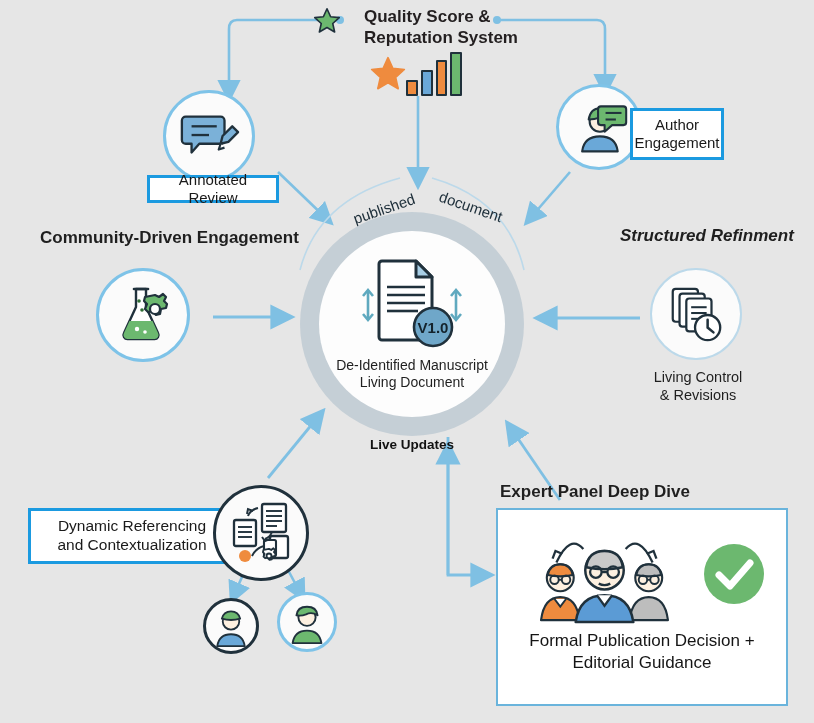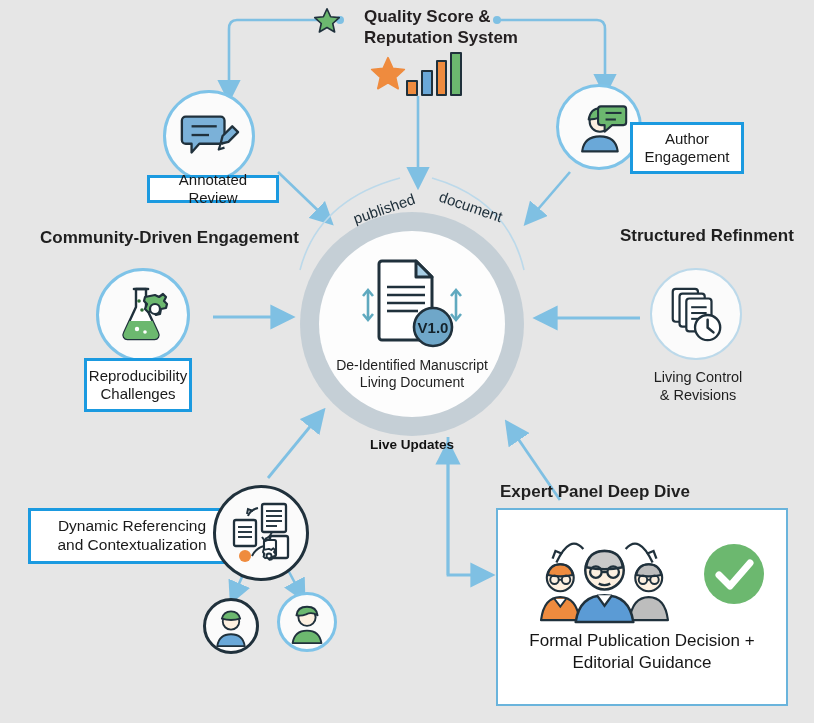--- a/index.html
+++ b/index.html
@@ -133,47 +133,43 @@
   <div class="abs iconcircle ring-blue" style="left:556px;top:84px;width:86px;height:86px;">
     <svg width="60" height="60" viewBox="0 0 64 64">
       <path d="M22 26 a11 11 0 1 1 22 0 a11 11 0 0 1 -22 0z" fill="#fdf0e0" stroke="#20313c" stroke-width="2.2"></path>
       <path d="M21 24 q2 -12 12 -12 q10 0 12 11 q-6 -3 -12 -1 q-6 2 -12 2z" fill="#6cb86f" stroke="#20313c" stroke-width="2.2" stroke-linejoin="round"></path>
       <path d="M14 58 q2 -16 19 -16 q17 0 19 16 z" fill="#6aa8d8" stroke="#20313c" stroke-width="2.2" stroke-linejoin="round"></path>
       <path d="M34 10 h24 a3 3 0 0 1 3 3 v14 a3 3 0 0 1 -3 3 H46 l-8 7 v-7 h-4 a3 3 0 0 1 -3 -3 V13 a3 3 0 0 1 3 -3z" fill="#6cb86f" stroke="#20313c" stroke-width="2.2" stroke-linejoin="round"></path>
       <line x1="39" y1="17" x2="56" y2="17" stroke="#20313c" stroke-width="2.2"></line>
       <line x1="39" y1="24" x2="50" y2="24" stroke="#20313c" stroke-width="2.2"></line>
     </svg>
   </div>
-  <div class="abs boxlabel" style="left:630px;top:122px;width:114px;height:52px;flex-direction:column;">
+  <div class="abs boxlabel" style="left:630px;top:108px;width:94px;height:52px;flex-direction:column;">
     <span>Author</span>
     <span>Engagement</span>
   </div>
 
   <div class="abs sechead" style="left:40px;top:228px;">Community-Driven Engagement</div>
   <div class="abs iconcircle ring-blue" style="left:96px;top:268px;width:94px;height:94px;">
     <svg width="64" height="64" viewBox="0 0 64 64">
       <path d="M25 6 h10 v18 l12 26 a4 4 0 0 1 -3.6 6 H16.6 a4 4 0 0 1 -3.6 -6 l12 -26 z" fill="#ffffff" stroke="#20313c" stroke-width="2.4" stroke-linejoin="round"></path>
       <path d="M18.5 38 h23 l5.5 12 a4 4 0 0 1 -3.6 6 H16.6 a4 4 0 0 1 -3.6 -6z" fill="#6cb86f" stroke="none"></path>
       <line x1="23" y1="6" x2="37" y2="6" stroke="#20313c" stroke-width="2.6" stroke-linecap="round"></line>
       <circle cx="28" cy="18" r="1.8" fill="#2f6e35"></circle>
       <circle cx="31" cy="27" r="1.8" fill="#2f6e35"></circle>
       <circle cx="26" cy="46" r="2.2" fill="#ffffff"></circle>
       <circle cx="34" cy="49" r="1.8" fill="#ffffff"></circle>
       <g transform="translate(44,26)">
         <path d="M0,-14 l4,2 l4,-3 l3,3 l-2,4 l3,3 l-1,4 l-5,1 l-1,5 l-4,1 l-3,-4 l-5,1 l-3,-3 l2,-5 l-3,-3 l1,-4 l5,-1 z" fill="#6cb86f" stroke="#20313c" stroke-width="2.2" stroke-linejoin="round"></path>
         <circle cx="0" cy="0" r="5" fill="#ffffff" stroke="#20313c" stroke-width="2.2"></circle>
       </g>
     </svg>
   </div>
-  <div class="abs boxlabel" style="left:84px;top:358px;width:108px;height:54px;flex-direction:column;">
-    <span>Reproducibility</span>
-    <span>Challenges</span>
-  </div>
-
-  <div class="abs sechead" style="left:620px;top:226px;">Structured Refinment</div>
+
+  <div class="abs sechead" style="left:620px;top:226px;font-style:italic;">Structured Refinment</div>
   <div class="abs iconcircle ring-soft" style="left:650px;top:268px;width:92px;height:92px;">
     <svg width="62" height="62" viewBox="0 0 64 64">
       <rect x="8" y="6" width="26" height="34" rx="3" fill="#fff" stroke="#20313c" stroke-width="2.3"></rect>
       <rect x="15" y="11" width="26" height="34" rx="3" fill="#fff" stroke="#20313c" stroke-width="2.3"></rect>
       <rect x="22" y="16" width="26" height="34" rx="3" fill="#fff" stroke="#20313c" stroke-width="2.3"></rect>
       <line x1="27" y1="25" x2="43" y2="25" stroke="#20313c" stroke-width="2.1"></line>
       <line x1="27" y1="31" x2="43" y2="31" stroke="#20313c" stroke-width="2.1"></line>
       <line x1="27" y1="37" x2="38" y2="37" stroke="#20313c" stroke-width="2.1"></line>
       <circle cx="44" cy="46" r="13" fill="#fff" stroke="#20313c" stroke-width="2.4"></circle>
       <path d="M44 38 v8 l6 5" fill="none" stroke="#20313c" stroke-width="2.6" stroke-linecap="round"></path>

